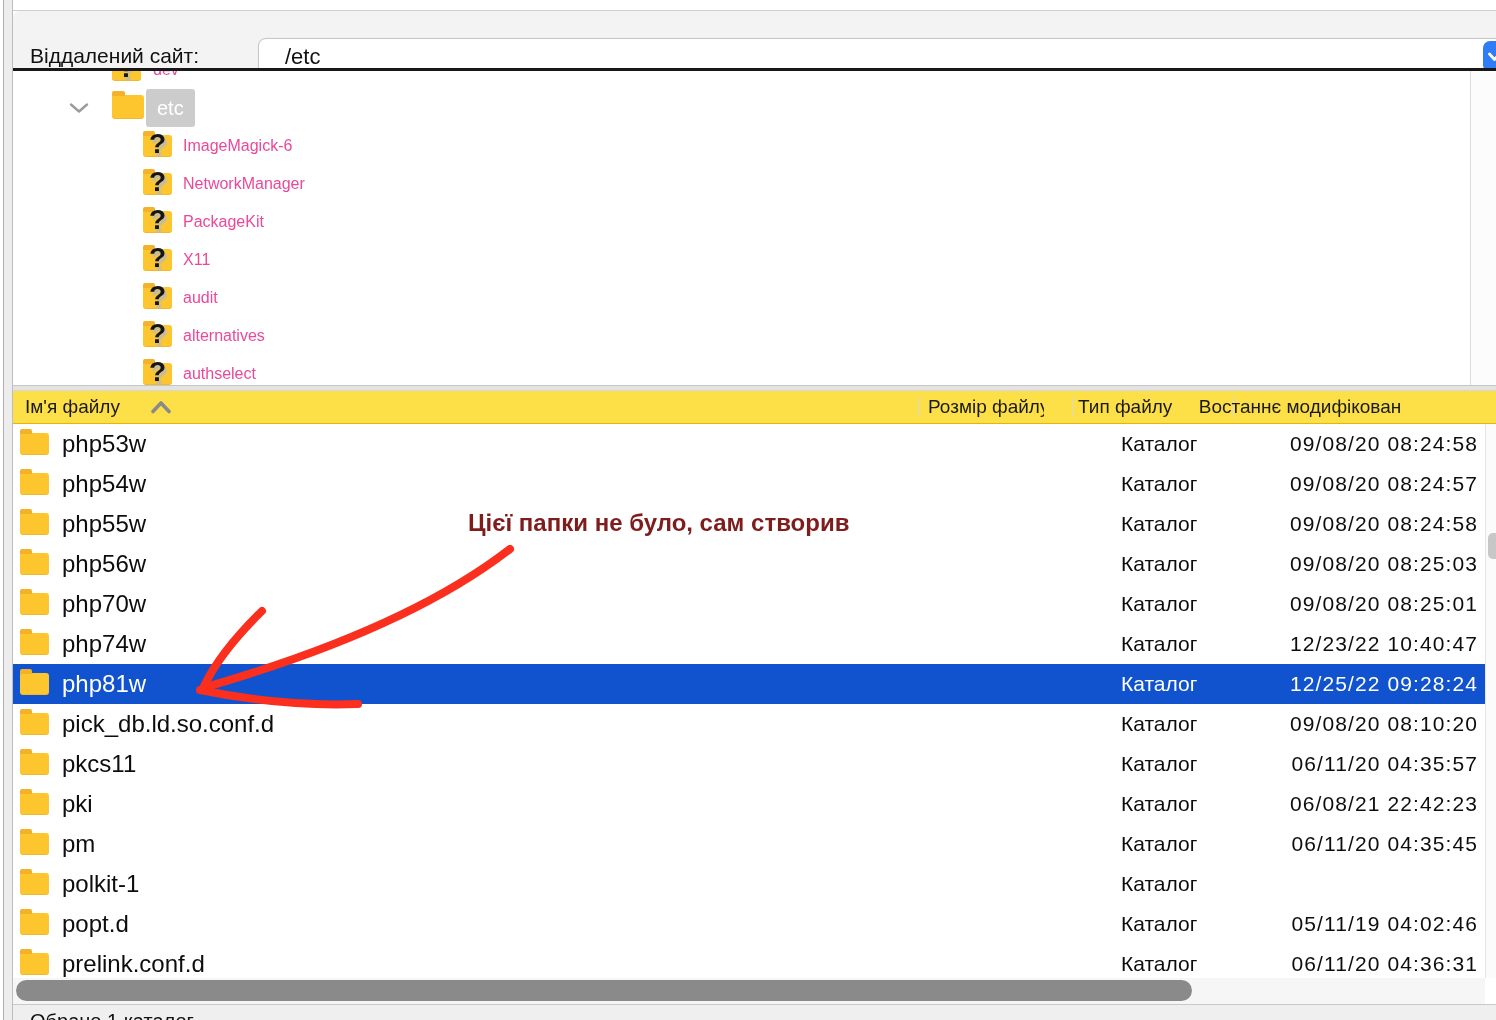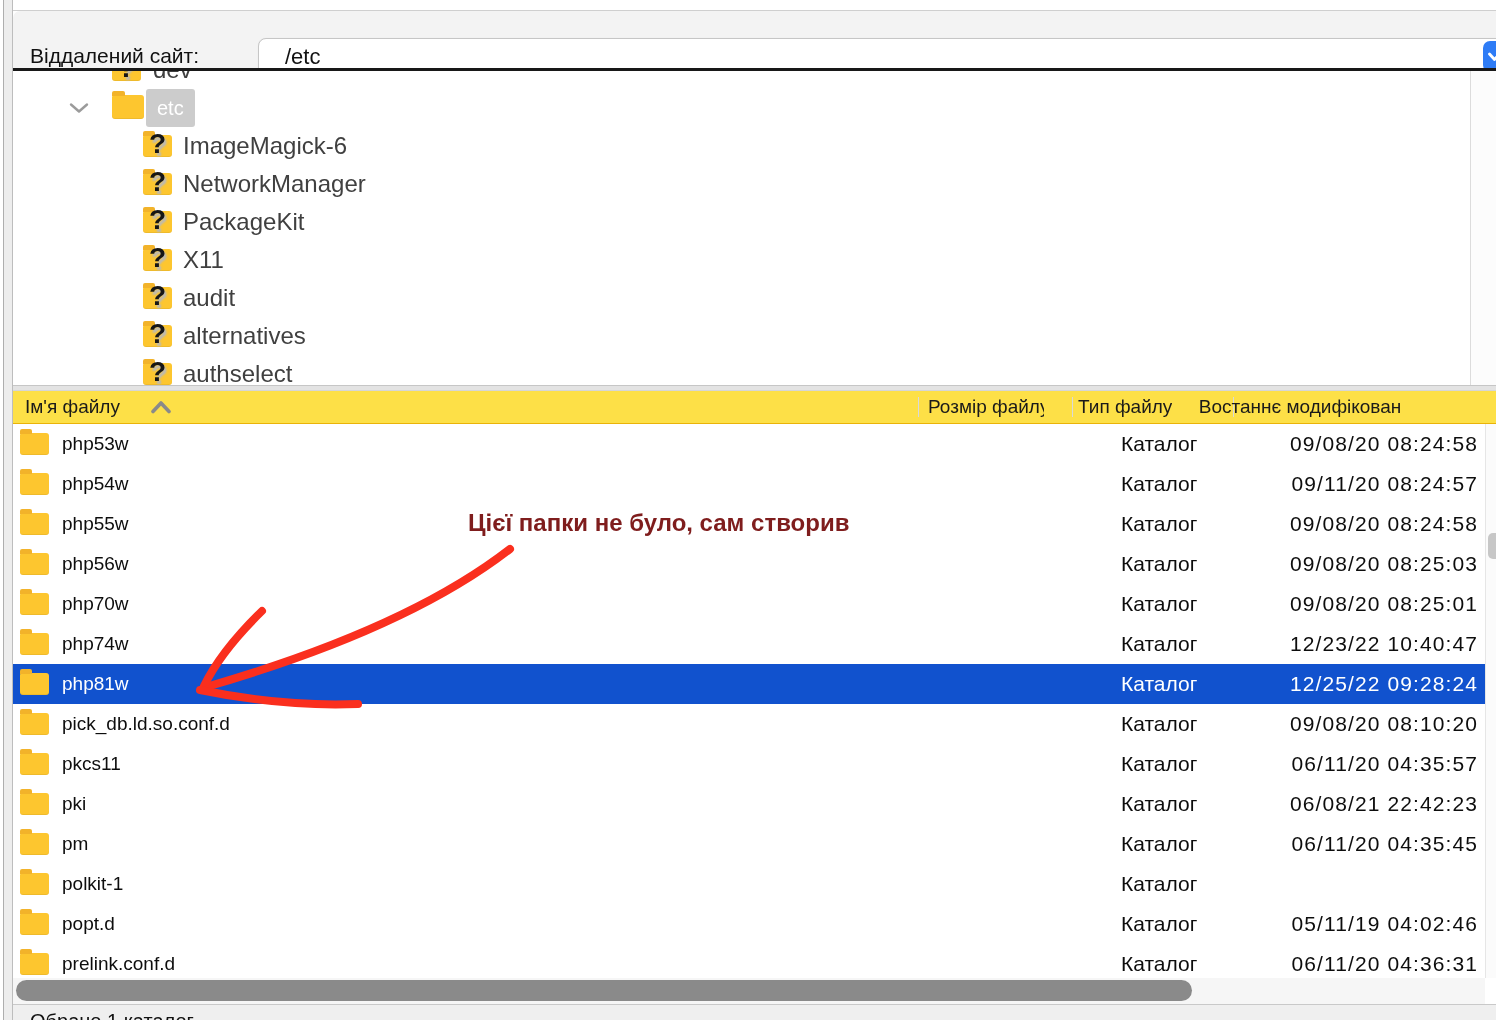--- a/index.html
+++ b/index.html
@@ -33,21 +33,21 @@
   .partial .tree-label{position:absolute;left:140px;line-height:38px;}
   .tree-row.etc-row{top:18px;}
   .disclosure{position:absolute;left:56px;top:13px;}
   .etc-row .ficon{position:absolute;left:99px;top:6px;width:32px;height:24px;}
   .etc-row .ficon::before{width:13px;height:5px;}
   .etc-label{position:absolute;left:133px;top:0;height:38px;line-height:38px;padding:0 11px;
              background:#cccccc;border-radius:3px;color:#ffffff;font-size:20px;}
   .tree-children{position:absolute;left:0;top:56px;right:0;}
   .tree-row.child{position:relative;height:38px;}
   .child .ficon{position:absolute;left:130px;top:8px;}
-  .tree-label{font-size:24px;color:#404040;white-space:nowrap;text-align:center;}
+  .tree-label{font-size:16px;color:#ec4899;white-space:nowrap;text-align:center;}
   .child .tree-label{position:absolute;left:170px;line-height:38px;}
   .tree-vline{position:absolute;left:1457px;top:0;bottom:0;width:1px;background:#dcdcdc;}
   .tree-track{position:absolute;left:1458px;right:0;top:0;bottom:0;background:#fcfcfc;}
   .tree-thumb{position:absolute;right:0;top:14px;width:6px;height:52px;background:#c2c2c2;border-radius:4px 0 0 4px;}
   
   .ficon{position:relative;display:inline-block;width:29px;height:22px;background:#fdc62f;
          border-radius:2px 3px 3px 3px;box-shadow:inset 0 -1px 0 rgba(0,0,0,.06);}
   .ficon::before{content:"";position:absolute;top:-4px;left:0;width:12px;height:5px;background:#f2b32a;border-radius:2px 2px 0 0;}
   .ficon.q::after{content:"?";position:absolute;left:50%;top:50%;transform:translate(-50%,-56%);
                   font-size:28px;font-weight:700;color:#161616;text-shadow:2px 3px 2px #b9b9b9;}
@@ -63,21 +63,21 @@
   .col-type{left:1065px;}
   .col-mod{left:1161px;width:252px;text-align:center;}
   .hdiv{position:absolute;top:6px;width:1px;height:20px;background:#d9d9d9;}
   .d1{left:905px;}.d2{left:1059px;}.d3{left:1220px;}
   
   .list-body{position:absolute;left:0;top:424px;width:1472px;}
   .lrow{position:relative;height:40px;background:transparent;}
   .lrow.selected{background:#1152ce;}
   .lrow.selected .cell-name,.lrow.selected .cell-type,.lrow.selected .cell-date{color:#ffffff;}
   .row-ficon{position:absolute;left:7px;top:9px;}
-  .cell-name{position:absolute;left:49px;line-height:40px;font-size:19px;color:#0d0d0d;white-space:nowrap;}
+  .cell-name{position:absolute;left:49px;line-height:40px;font-size:24px;color:#0d0d0d;white-space:nowrap;}
   .cell-type{position:absolute;left:1064px;line-height:40px;font-size:21px;color:#0d0d0d;margin-left:44px;}
   .cell-date{position:absolute;right:7px;line-height:40px;font-size:21px;letter-spacing:1.1px;color:#0d0d0d;white-space:nowrap;}
   
   .list-vtrack{position:absolute;left:1472px;width:11px;top:424px;height:554px;background:#fbfbfb;border-left:1px solid #e6e6e6;box-sizing:border-box;}
   .list-vthumb{position:absolute;right:0;top:109px;width:8px;height:26px;background:#c7c7c7;border-radius:5px 0 0 5px;}
   .hscroll{position:absolute;left:0;top:978px;width:1472px;height:26px;background:#f6f6f6;}
   .hthumb{position:absolute;left:3px;top:2px;width:1176px;height:21px;background:#8a8a8a;border-radius:11px;}
   .statusbar{position:absolute;left:0;right:0;top:1004px;height:16px;background:#efefef;border-top:1px solid #c9c9c9;box-sizing:border-box;overflow:visible;}
   .statusbar span{position:absolute;left:17px;top:5px;font-size:20px;color:#111;white-space:nowrap;}
   
@@ -183,21 +183,21 @@
         <span class="ficon row-ficon"></span>
         <span class="cell-name">php53w</span>
         <span class="cell-type">Каталог</span>
         <span class="cell-date">09/08/20 08:24:58</span>
       </div>
 
       <div class="lrow">
         <span class="ficon row-ficon"></span>
         <span class="cell-name">php54w</span>
         <span class="cell-type">Каталог</span>
-        <span class="cell-date">09/11/20 08:24:57</span>
+        <span class="cell-date">09/08/20 08:24:57</span>
       </div>
 
       <div class="lrow">
         <span class="ficon row-ficon"></span>
         <span class="cell-name">php55w</span>
         <span class="cell-type">Каталог</span>
         <span class="cell-date">09/08/20 08:24:58</span>
       </div>
 
       <div class="lrow">

